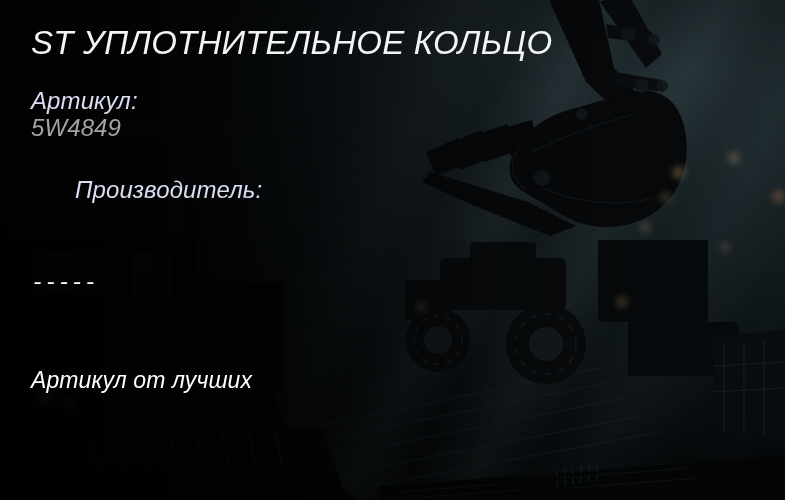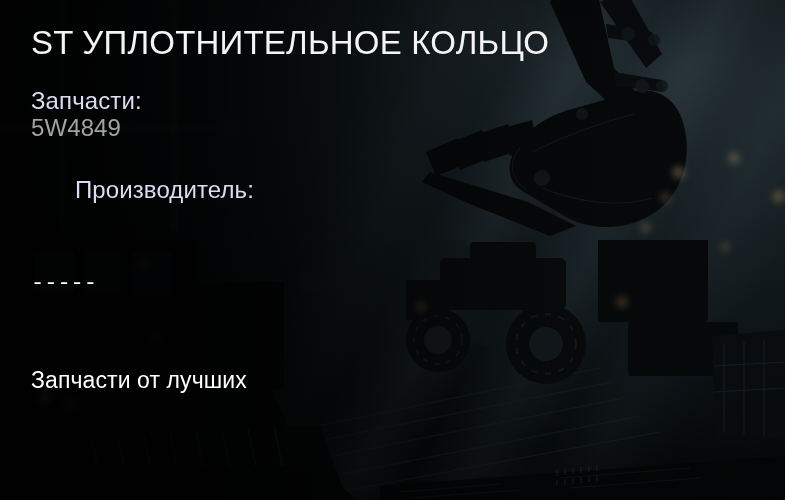--- a/index.html
+++ b/index.html
@@ -82,21 +82,21 @@
   }
   #bg-vignette {
     background:
       radial-gradient(120% 100% at 50% 50%, rgba(0,0,0,0) 40%, rgba(0,0,0,0.45) 100%);
   }
 
   
   #content {
     position: absolute;
     left: 0; top: 0;
-    width: 785px; height: 382px;
+    width: 785px; height: 382px; font-style: italic;
   }
 
   .txt { position: absolute; white-space: pre; }
 
   #title {
     left: 31px;
     top: 24px;
     font-size: 33px;
     line-height: 38px;
     color: #f4f4f7;
@@ -302,27 +302,27 @@
   <div class="bokeh" style="left:64px; top:398px; width:11px; height:11px; background:rgba(206,146,82,0.28);"></div>
   <div class="bokeh" style="left:152px; top:332px; width:9px; height:9px; background:rgba(196,96,72,0.26);"></div>
 
   <div class="bg-layer" id="bg-scrim"></div>
   <div class="bg-layer" id="bg-vignette"></div>
 
   <div id="content">
 
     <div class="txt" id="title">ST УПЛОТНИТЕЛЬНОЕ КОЛЬЦО</div>
 
-    <div class="txt label" id="label-article">Запчасти:</div>
+    <div class="txt label" id="label-article">Артикул:</div>
     <div class="txt value" id="value-article">5W4849</div>
 
     <div class="txt label" id="label-maker">Производитель:</div>
 
     <div class="txt" id="divider">-----</div>
 
     <div class="txt" id="promo">
-      <div>Запчасти от лучших</div>
+      <div>Артикул от лучших</div>
       
       
     </div>
 
   </div>
 </div>
 
 </body></html>

